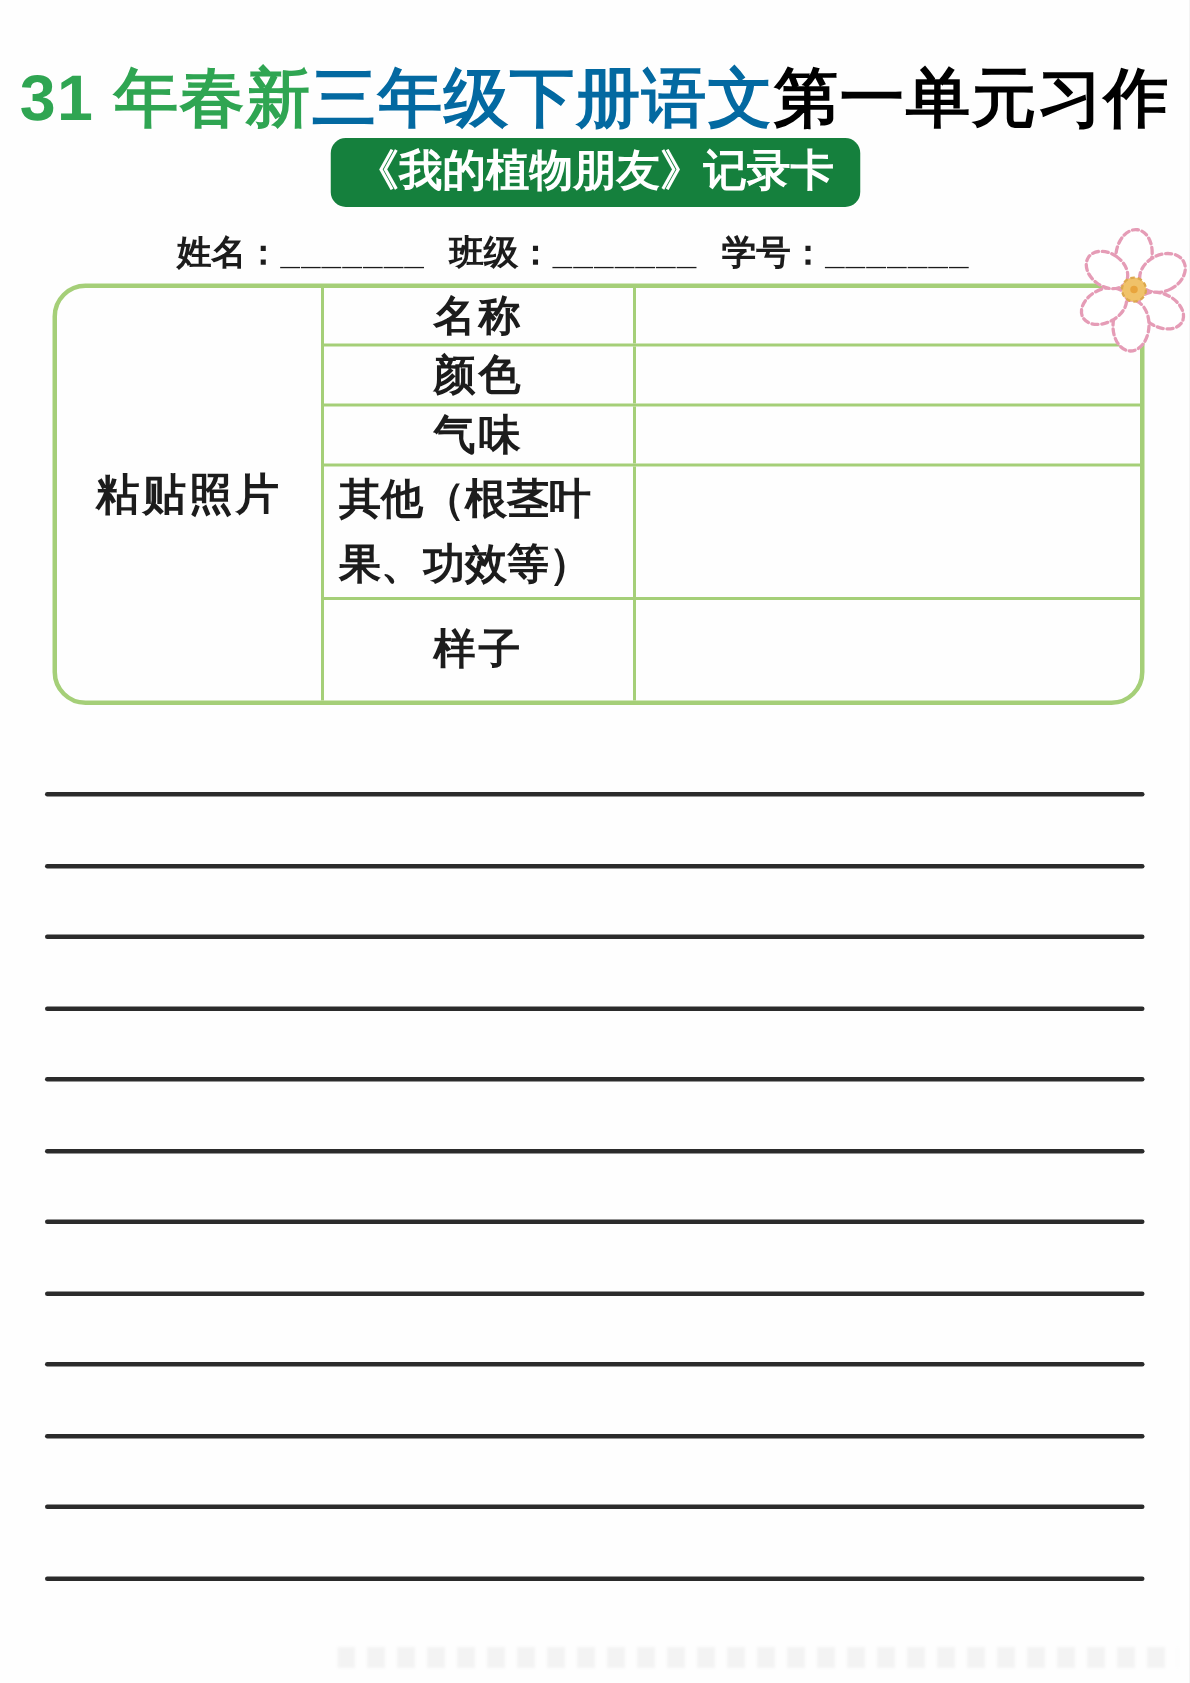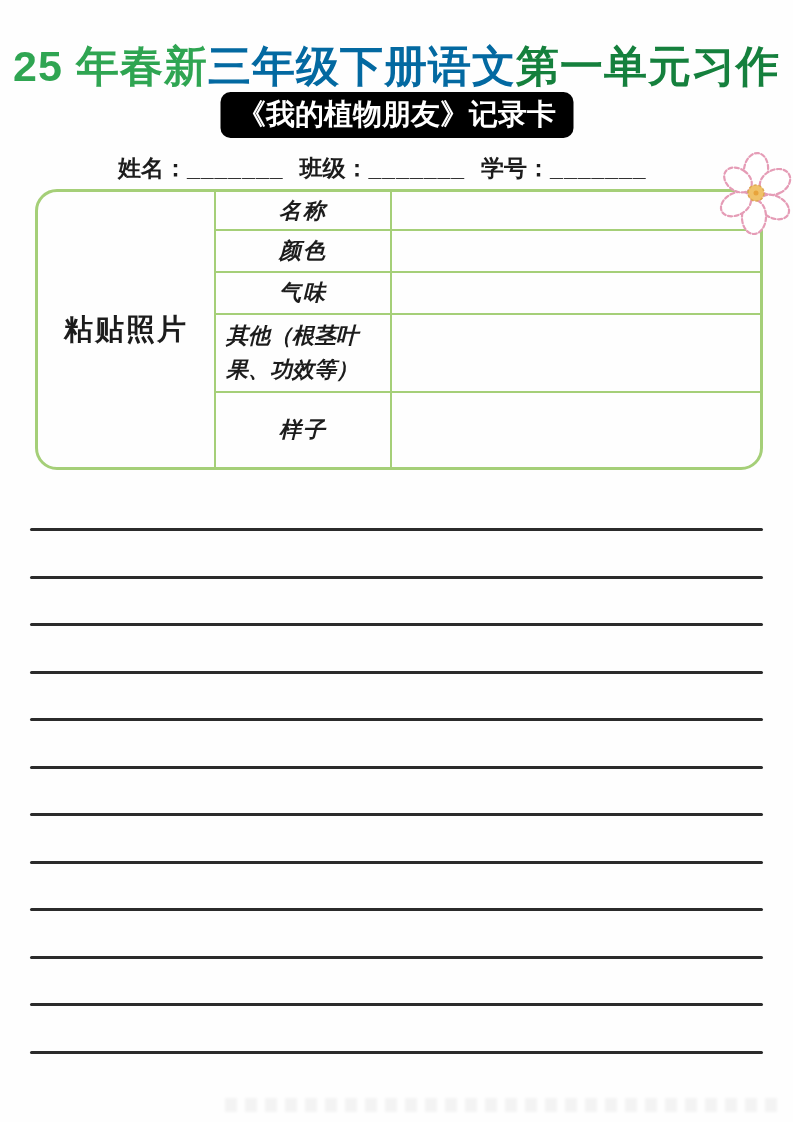--- a/index.html
+++ b/index.html
@@ -10,25 +10,25 @@
     color:#1c1c1c;
   }
   
   .title{
     position:absolute;top:40px;left:0;width:100%;
     text-align:center;font-size:43px;font-weight:700;
     letter-spacing:1px;white-space:nowrap;line-height:52px;
   }
   .title .t-green{color:#2fa552;}
   .title .t-black{color:#0369a1;}
-  .title .t-red{color:#15803d;}
+  .title .t-red{color:#000000;}
   
   .badge{
     position:absolute;top:92px;left:50%;transform:translateX(-50%);
-    background:#000000;color:#ffffff;
+    background:#15803d;color:#ffffff;
     font-size:29px;font-weight:700;line-height:1;
     padding:8px 17px 9px;border-radius:10px;white-space:nowrap;
   }
   
   .fields{
     position:absolute;top:153px;left:118px;
     display:flex;gap:16px;
     font-size:23px;font-weight:600;white-space:nowrap;
   }
   .field{display:flex;align-items:baseline;}
@@ -47,24 +47,24 @@
   }
   .rows{
     position:absolute;left:178px;top:0;right:0;bottom:0;
     display:flex;flex-direction:column;
   }
   .row{display:flex;box-sizing:border-box;}
   .row + .row{border-top:2.5px solid #a5cf78;}
   .row-1{height:37px;} .row-2{height:42px;} .row-3{height:42px;} .row-4{height:76px;}
   .row-5{flex:1;}
   .label-cell{
-    width:176px;box-sizing:border-box;
+    width:208px;box-sizing:border-box;
     border-right:2.5px solid #a5cf78;
     display:flex;align-items:center;justify-content:center;
-    font-size:22px;font-weight:600;letter-spacing:2px;text-align:center;font-style:italic;
+    font-size:28px;font-weight:600;letter-spacing:2px;text-align:center;
   }
   .row-5 .label-cell{
     justify-content:flex-start;text-align:left;
     padding:0 6px 0 10px;letter-spacing:0;line-height:1.55;
   }
   .value-cell{flex:1;}
   
   .flower{position:absolute;left:712px;top:146px;width:88px;height:96px;}
   
   .lines{
@@ -78,21 +78,21 @@
     background:repeating-linear-gradient(90deg,#9a9a9a 0 12px,transparent 12px 20px);
     opacity:0.10;filter:blur(1.2px);
   }
 </style>
 </head>
 <body>
 
 <div class="page">
 
   <div class="title">
-    <span class="t-green">25 年春新</span><span class="t-black">三年级下册语文</span><span class="t-red">第一单元习作</span>
+    <span class="t-green">31 年春新</span><span class="t-black">三年级下册语文</span><span class="t-red">第一单元习作</span>
   </div>
 
   <div class="badge">《我的植物朋友》记录卡</div>
 
   <div class="fields">
     <span class="field">
       <span>姓名：</span>
       <span class="blank">_______</span>
     </span>
     <span class="field">

